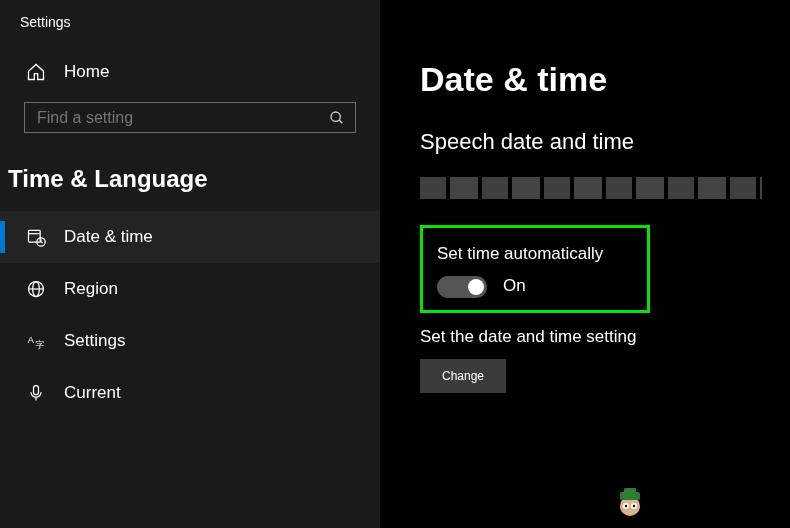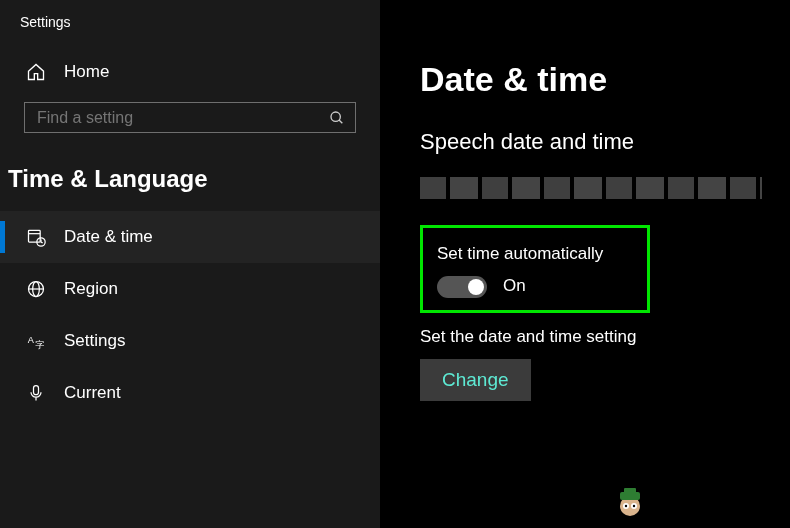--- a/index.html
+++ b/index.html
@@ -24,21 +24,21 @@
     .highlight-box { border: 3px solid #00e600; padding: 16px 14px 12px 14px; width: 230px; margin-bottom: 14px; }
     .setting-label { font-size: 17px; margin-bottom: 12px; }
     .toggle-row { display: flex; align-items: flex-start; gap: 16px; }
     .toggle { width: 50px; height: 22px; border-radius: 11px; position: relative; }
     .toggle.on { background: #555; }
     .toggle.on::after { content: ""; position: absolute; right: 3px; top: 3px; width: 16px; height: 16px; background: #fff; border-radius: 50%; }
     .toggle.off { background: transparent; border: 2px solid #aaa; }
     .toggle.off::after { content: ""; position: absolute; left: 3px; top: 2px; width: 14px; height: 14px; background: #ccc; border-radius: 50%; }
     .toggle-state { font-size: 17px; }
     .group { margin-bottom: 22px; }
-    .change-btn { background: #3b3b3b; border: none; color: #5eead4; font-size: 19px; padding: 10px 22px; }
+    .change-btn { background: #3b3b3b; border: none; color: #ffffff; font-size: 12px; padding: 10px 22px; }
     .mascot { position: absolute; right: 140px; bottom: 6px; width: 40px; height: 40px; }
     svg { display: block; }
   </style>
 </head>
 <body>
 
 <div class="sidebar">
   <div class="app-title">Settings</div>
 
   <div class="home-row">

